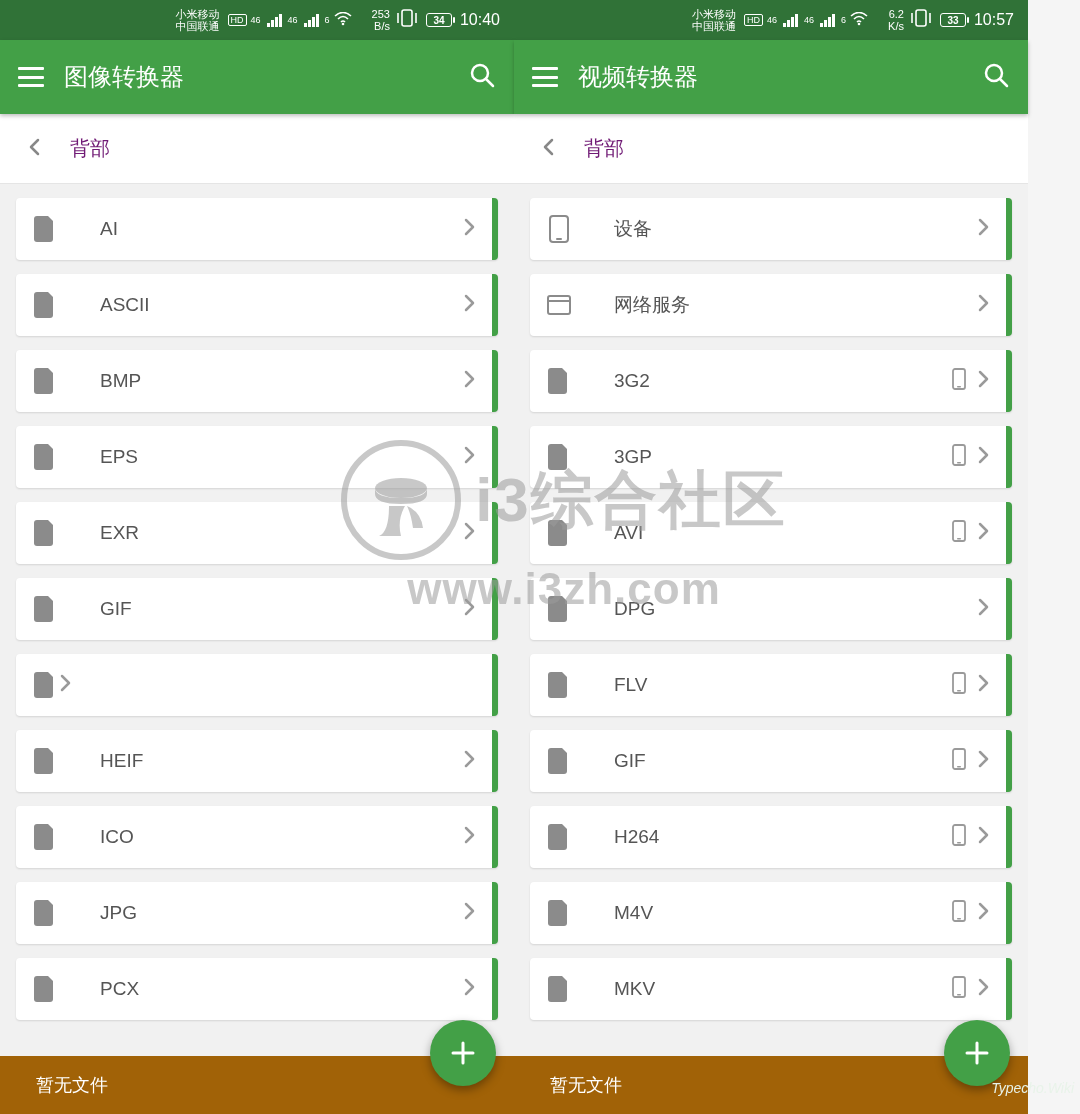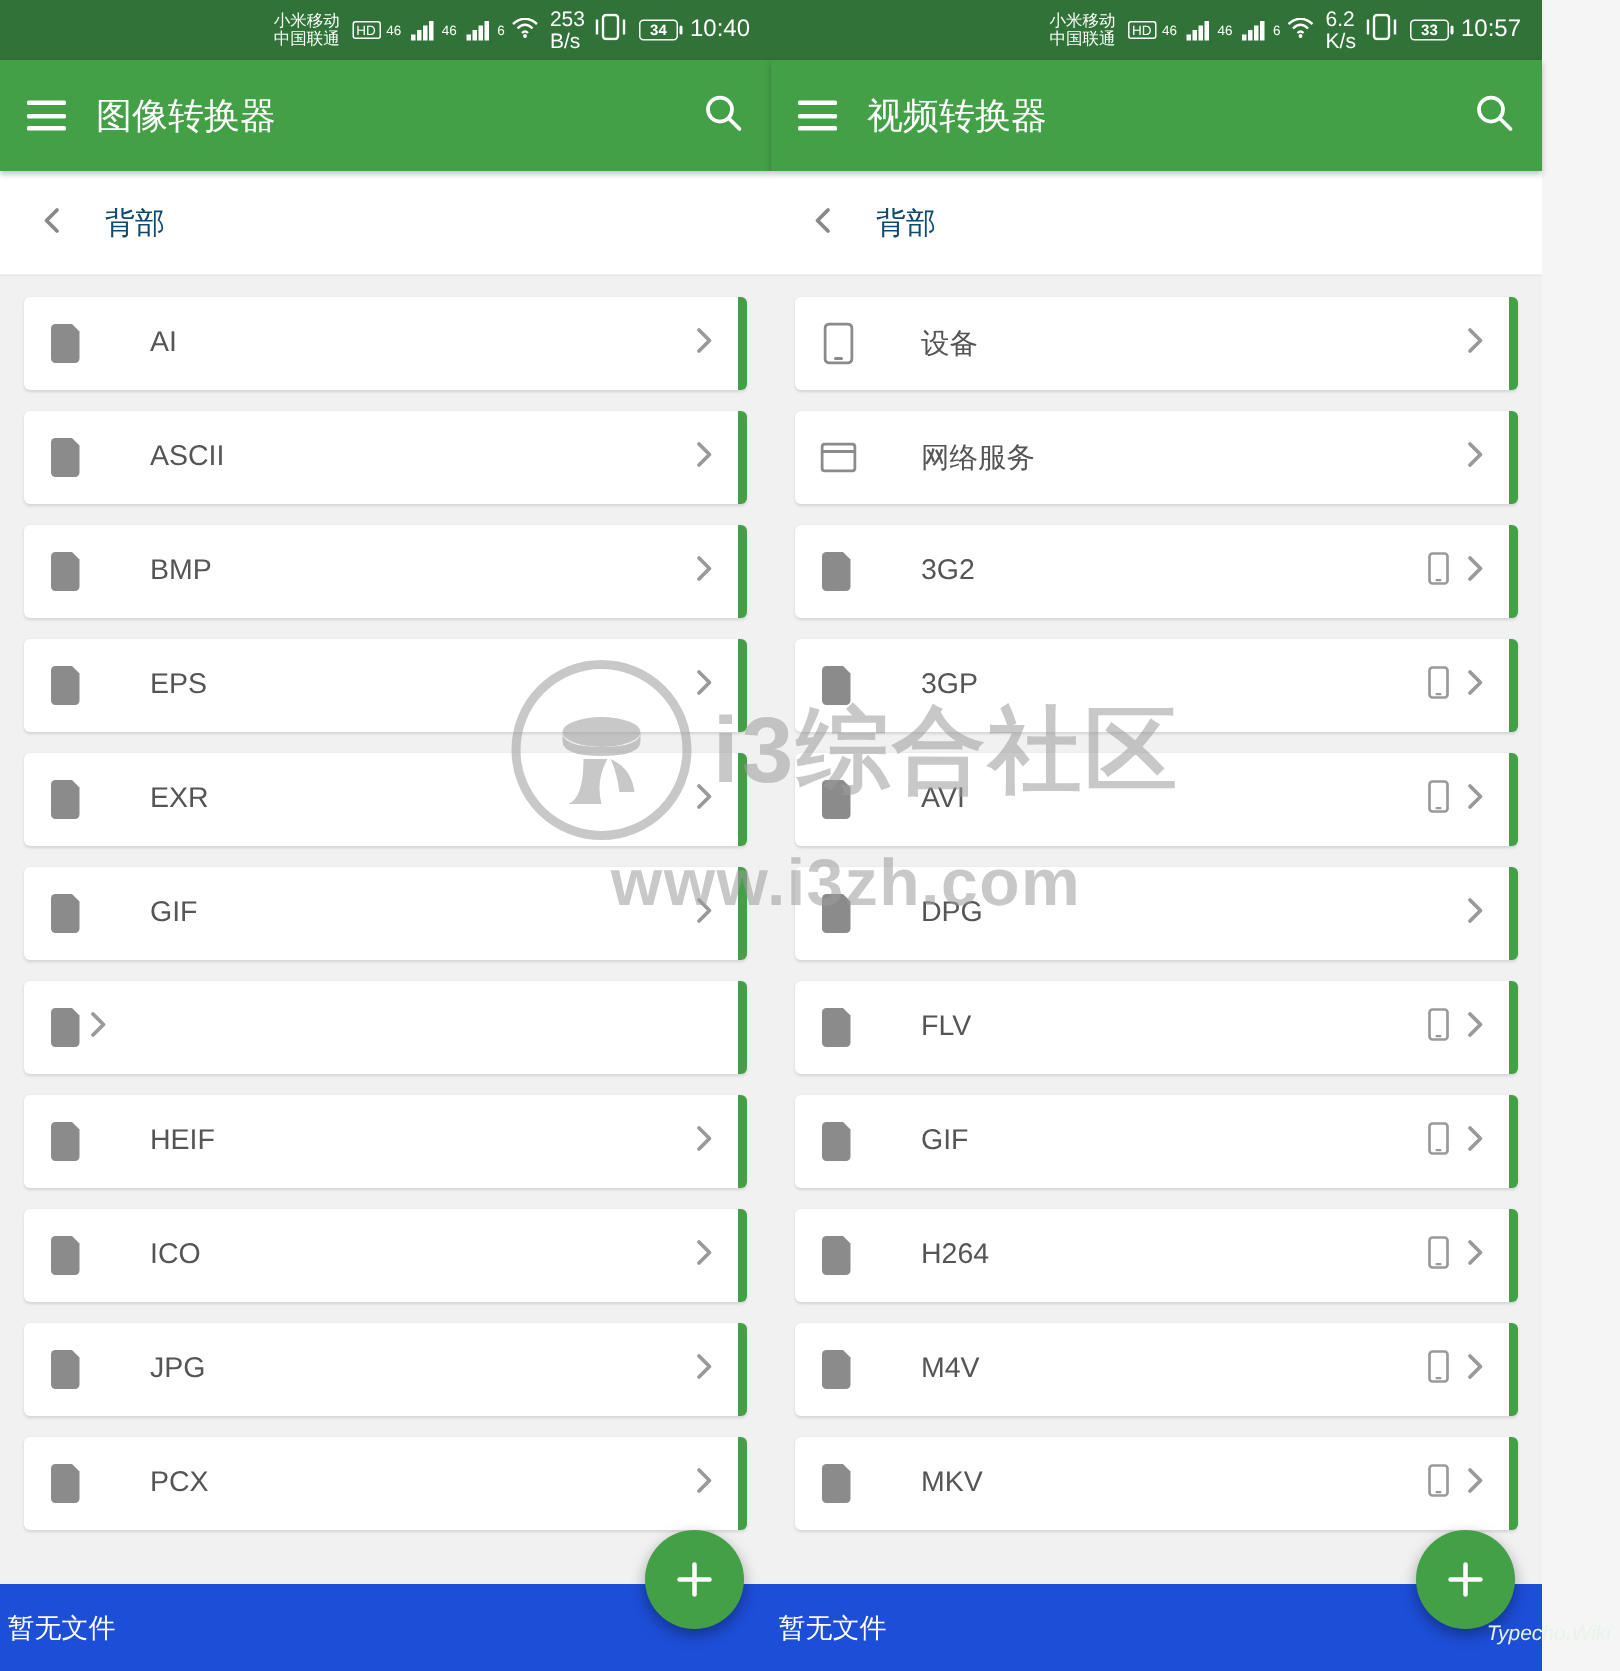--- a/index.html
+++ b/index.html
@@ -42,21 +42,21 @@
       align-items: center;
       font-size: 12px;
       gap: 4px;
     }
     .status-right { display: flex; align-items: center; gap: 8px; font-size: 16px; font-weight: 500; }
     .carrier-block { display: flex; flex-direction: column; line-height: 1.1; font-size: 11px; margin-right: 4px; }
     .sig { display: inline-flex; align-items: flex-end; gap: 1px; margin: 0 2px; }
     .sig span { width: 3px; background: #fff; display: inline-block; }
     .sig span:nth-child(1){height:4px}.sig span:nth-child(2){height:7px}.sig span:nth-child(3){height:10px}.sig span:nth-child(4){height:13px}
     .wifi-mini { display: inline-block; }
-    .rate { font-size: 14px; line-height: 1.1; text-align: left; margin-left: 4px; }
+    .rate { font-size: 11px; line-height: 1.1; text-align: right; margin-left: 16px; }
     .batt-box { display: inline-flex; align-items: center; }
     .batt { border: 1.5px solid #fff; border-radius: 3px; width: 26px; height: 14px; display: inline-flex; align-items: center; justify-content: center; font-size: 10px; font-weight: 600; position: relative; }
     .batt::after { content:""; position:absolute; right:-4px; width:2px; height:6px; background:#fff; border-radius:1px; }
     .vib-icon { display:inline-block; }
 
     
     .app-bar {
       height: 74px;
       background: #43a047;
       color: #fff;
@@ -77,21 +77,21 @@
     .back-row {
       height: 70px;
       background: #fff;
       display: flex;
       align-items: center;
       padding: 0 28px;
       gap: 30px;
       border-bottom: 1px solid #e5e5e5;
     }
     .chev-back { color: #888; font-size: 22px; }
-    .back-label { font-size: 20px; color: #0c4a6e; font-family: Liberation Mono, monospace; }
+    .back-label { font-size: 20px; color: #701a75; font-family: Liberation Mono, monospace; }
 
     
     .list-area {
       flex: 1;
       overflow: hidden;
       padding: 14px 16px 0 16px;
       display: flex;
       flex-direction: column;
       gap: 14px;
     }
@@ -110,25 +110,25 @@
     .card-icon { width: 30px; display: flex; justify-content: center; color: #8b8b8b; }
     .card-label { margin-left: 40px; font-size: 19px; color: #555; flex: 1; }
     .card-right { display: flex; align-items: center; gap: 12px; color: #9a9a9a; }
     .chev-right { color: #9a9a9a; }
 
     
     .bottom-bar {
       position: absolute;
       bottom: 0; left: 0; right: 0;
       height: 58px;
-      background: #1d4ed8;
+      background: #a16207;
       color: #fff;
       display: flex;
       align-items: center;
-      padding: 0 5px;
+      padding: 0 36px;
       font-size: 18px;
       text-align: center;
     }
     .fab {
       position: absolute;
       right: 18px;
       bottom: 28px;
       width: 66px; height: 66px;
       border-radius: 50%;
       background: #43a047;

